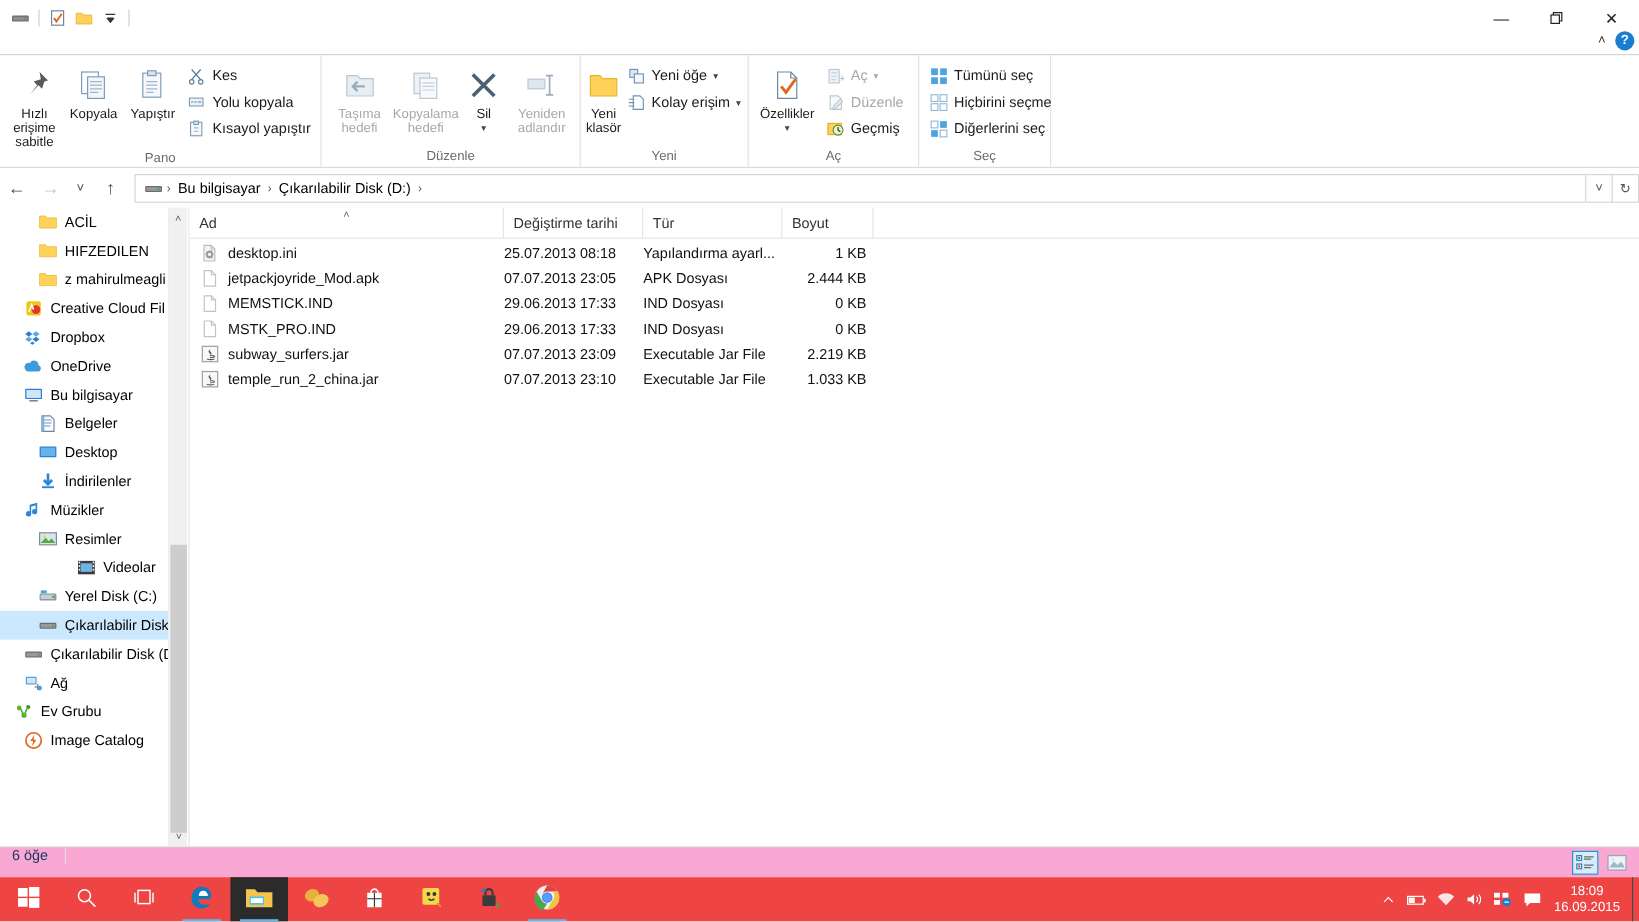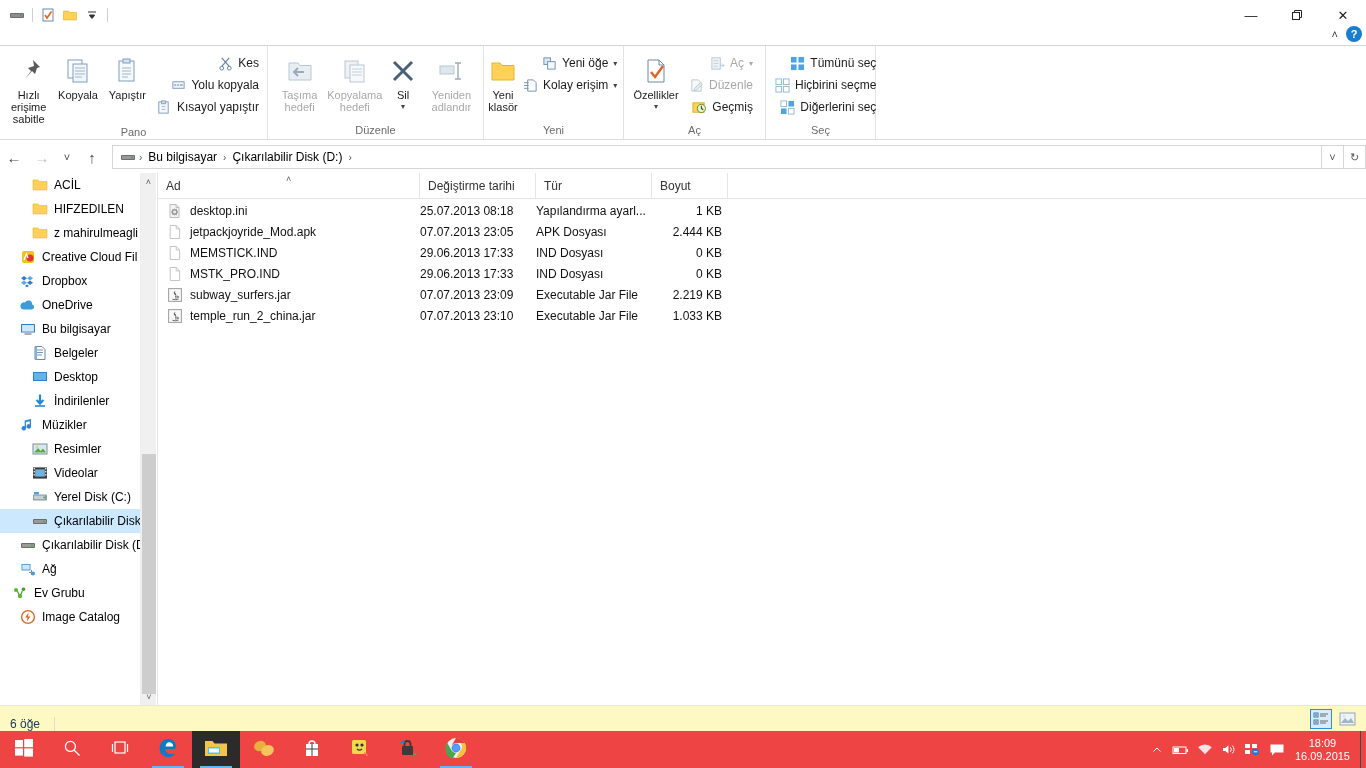--- a/index.html
+++ b/index.html
@@ -72,21 +72,21 @@
   }
   .bigbtn {
     width: 56px; display: flex; flex-direction: column; align-items: center;
     padding-top: 4px; font-size: 11px; color: #1b1b1b; text-align: center; line-height: 12px;
   }
   .bigbtn.disabled { color: #a8a8a8; }
   .bigbtn .glyph { height: 36px; display: flex; align-items: center; justify-content: center; }
   .smalllist { display: flex; flex-direction: column; justify-content: flex-start; padding-top: 3px; }
   .smallbtn {
     display: flex; align-items: center; gap: 5px; height: 22px; padding: 0 4px;
-    font-size: 12px; color: #1b1b1b; white-space: nowrap; justify-content: flex-end;
+    font-size: 12px; color: #1b1b1b; white-space: nowrap;
   }
   .smallbtn.disabled { color: #a8a8a8; }
   .smallbtn .sico { width: 16px; height: 16px; display: flex; align-items: center; justify-content: center; }
   .caret { font-size: 8px; color: #444; }
   .caret.dim { color: #aaa; }
 
   
   .addrbar {
     position: absolute; left: 0; top: 141px; width: 1366px; height: 32px;
     background: #fff; display: flex; align-items: center;
@@ -151,22 +151,22 @@
   .row { height: 21px; display: flex; align-items: center; font-size: 12px; color: #111; }
   .row .c-name { width: 262px; display: flex; align-items: center; gap: 7px; padding-left: 9px; }
   .row .c-date { width: 116px; }
   .row .c-type { width: 116px; overflow: hidden; white-space: nowrap; }
   .row .c-size { width: 76px; text-align: right; padding-right: 6px; }
   .fico { width: 16px; height: 16px; display: flex; align-items: center; justify-content: center; flex: none; }
 
   
   .statusbar {
     position: absolute; left: 0; top: 705px; width: 1366px; height: 26px;
-    background: #fef9c3; border-top: 1px solid #e5e5e5;
-    display: flex; align-items: flex-end;
+    background: #f9a8d4; border-top: 1px solid #e5e5e5;
+    display: flex; align-items: flex-start;
   }
   .status-text { font-size: 12px; color: #1b3a63; padding-left: 10px; }
   .status-sep { width: 1px; height: 14px; background: #dcdcdc; margin-left: 14px; }
   .viewtoggles { position: absolute; right: 8px; top: 3px; display: flex; gap: 4px; }
   .vbtn { width: 22px; height: 20px; display: flex; align-items: center; justify-content: center; }
   .vbtn.active { border: 1px solid #2a8fd4; background: #d8ecfb; }
 
   
   .taskbar {
     position: absolute; left: 0; top: 731px; width: 1366px; height: 37px;
@@ -602,21 +602,21 @@
         <div class="navitem" style="padding-left: 32px;">
           <span class="nico">
             <svg width="16" height="16" viewBox="0 0 16 16">
               <rect x="1" y="3" width="14" height="10" fill="#d6e7f3" stroke="#7e8e99"></rect>
               <path d="M2 11.5l4-4.5 2.6 3 2.4-2.4L14 11.5z" fill="#5ca93e"></path>
               <circle cx="5" cy="6" r="1.2" fill="#f4d23c"></circle>
             </svg>
           </span>
           <span>Resimler</span>
         </div>
-        <div class="navitem" style="padding-left: 32px;">
+        <div class="navitem" style="padding-left: 32px; margin-left: 32px;">
           <span class="nico">
             <svg width="16" height="16" viewBox="0 0 16 16">
               <rect x="1" y="2.4" width="14" height="11.2" fill="#3b3b3b"></rect>
               <rect x="3.2" y="4.4" width="9.6" height="7.2" fill="#6fb3e0"></rect>
               <rect x="1.6" y="3" width="1.2" height="1.5" fill="#fff"></rect>
               <rect x="1.6" y="6" width="1.2" height="1.5" fill="#fff"></rect>
               <rect x="1.6" y="9" width="1.2" height="1.5" fill="#fff"></rect>
               <rect x="13.2" y="3" width="1.2" height="1.5" fill="#fff"></rect>
               <rect x="13.2" y="6" width="1.2" height="1.5" fill="#fff"></rect>
               <rect x="13.2" y="9" width="1.2" height="1.5" fill="#fff"></rect>

